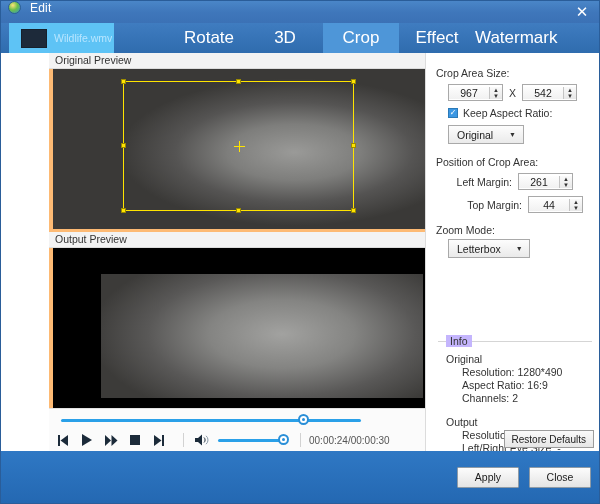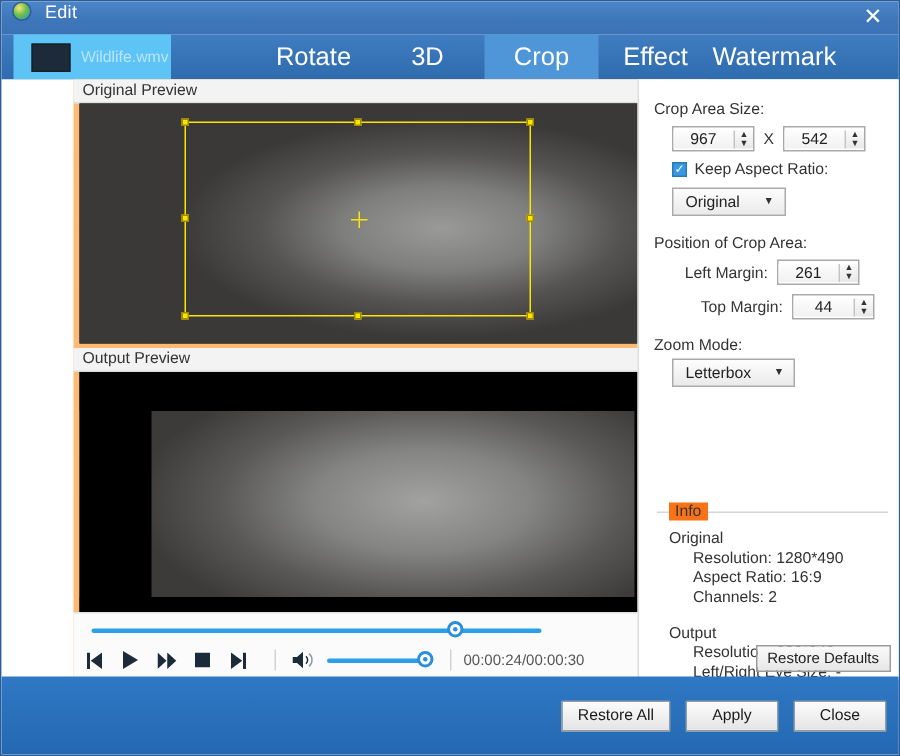--- a/index.html
+++ b/index.html
@@ -108,21 +108,21 @@
   .cbx{width:10px;height:10px;background:#3b97e3;border:1px solid #2b7ab8;
     box-sizing:border-box;display:flex;align-items:center;justify-content:center;
     color:#fff;font-size:8px;line-height:8px;flex:none;cursor:pointer;}
   .combo{height:19px;border:1px solid #a9a9a9;box-sizing:border-box;
     background:linear-gradient(180deg,#fdfdfd,#eaeaea);
     display:inline-flex;align-items:center;cursor:pointer;}
   .combo .ctext{padding:0 8px;font-size:10.5px;color:#222;}
   .combo .carrow{margin-left:auto;padding:0 7px;font-size:7px;color:#333;}
 
   .info-fs{position:absolute;left:12px;right:10px;top:288px;}
-  .info-legend{position:absolute;left:8px;top:-6px;background:#f97316;padding:0 4px;
+  .info-legend{position:absolute;left:8px;top:-6px;background:#c4b5fd;padding:0 4px;
     font-size:10.5px;color:#333;}
   .info-line{position:absolute;left:0;right:0;top:0;height:1px;background:#d5d5d5;}
   .info-body{padding-top:9px;}
   .ihead{font-size:10.5px;color:#333;margin:3px 0 1px 8px;}
   .iitem{font-size:10.5px;color:#333;margin:0 0 1px 24px;}
 
   .restore-def{position:absolute;right:8px;bottom:5px;height:18px;padding:0 7px;
     font-size:10px;color:#222;border:1px solid #9c9c9c;box-sizing:border-box;
     background:linear-gradient(180deg,#fafafa,#e6e6e6);
     display:flex;align-items:center;cursor:pointer;}
@@ -322,18 +322,17 @@
           <div class="iitem">Aspect Ratio: 4:3</div>
           <div class="iitem">Channels: 2</div>
         </div>
       </div>
 
       <div class="restore-def">Restore Defaults</div>
     </div>
   </div>
 
   <div class="footer">
-    <div class="fbtn">Restore All</div>
     <div class="fbtn">Apply</div>
     <div class="fbtn">Close</div>
   </div>
 
 </div>
 
 </body></html>

